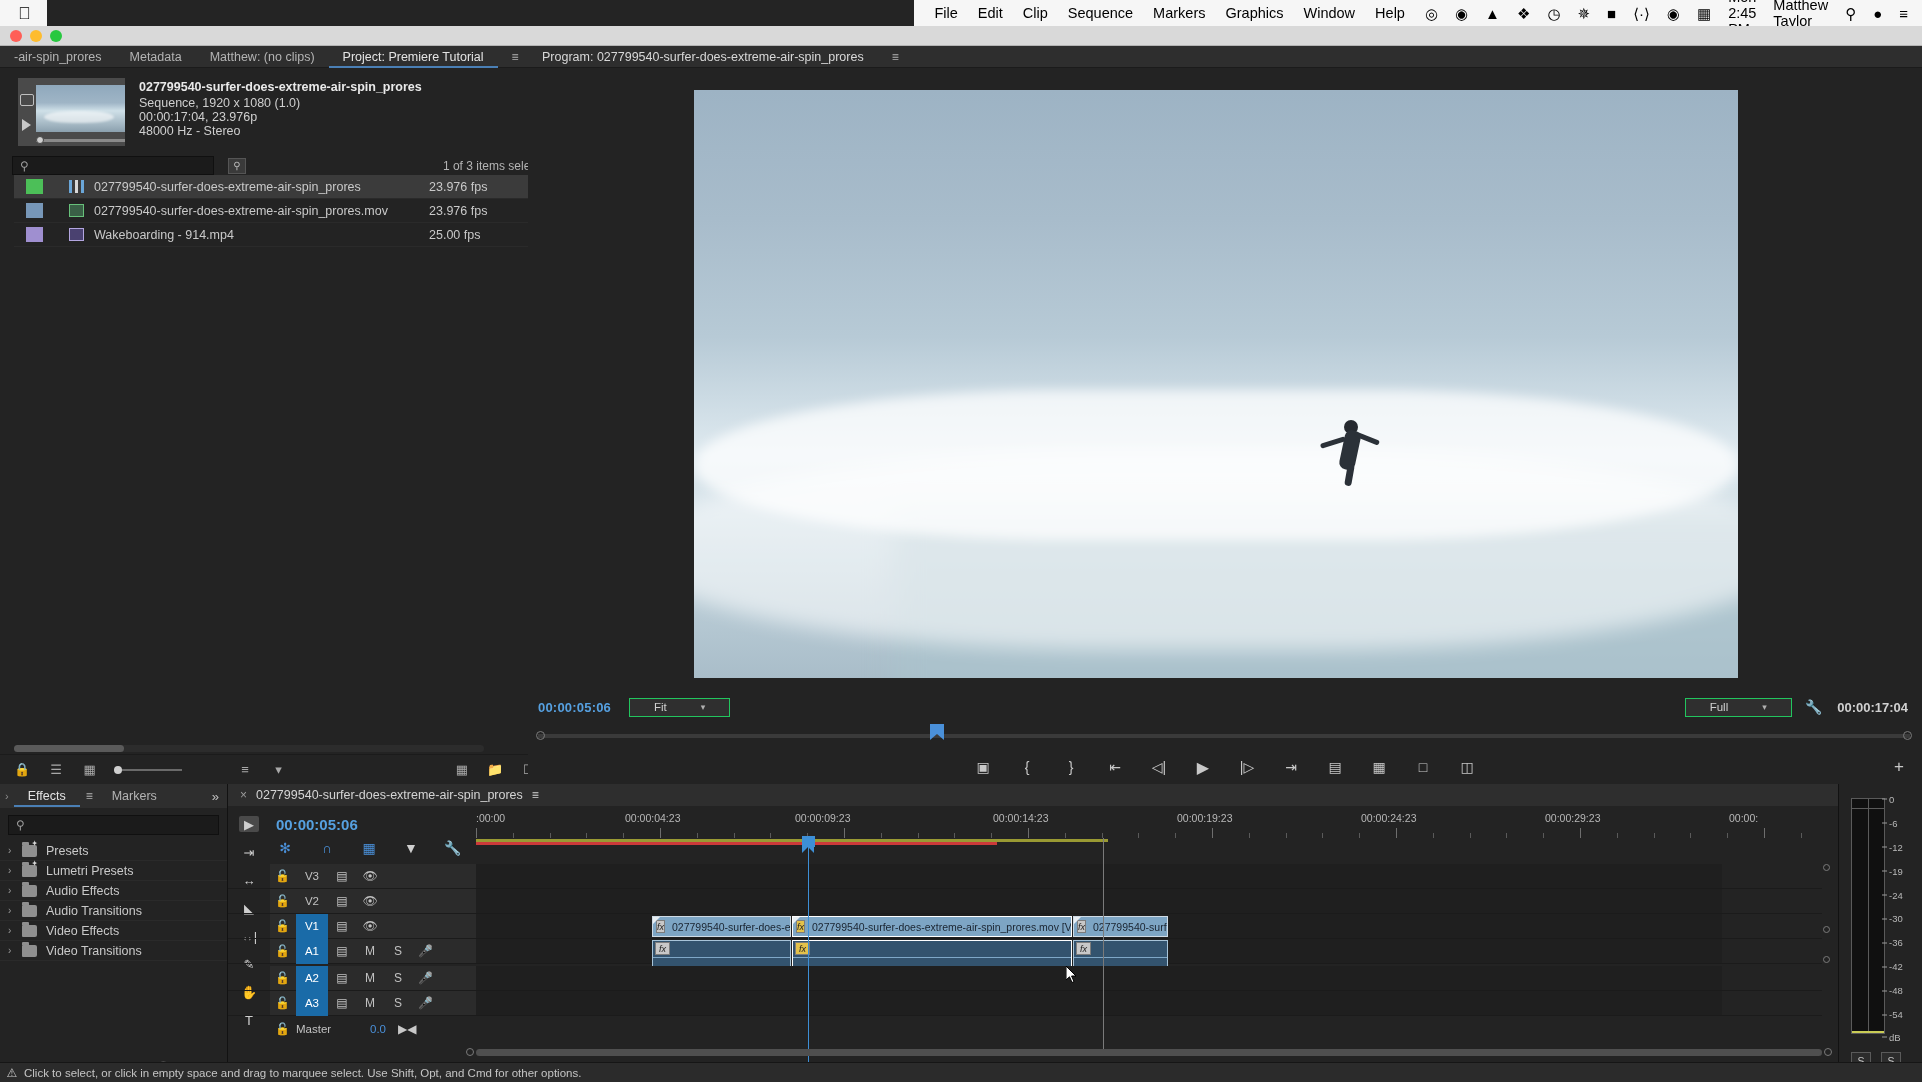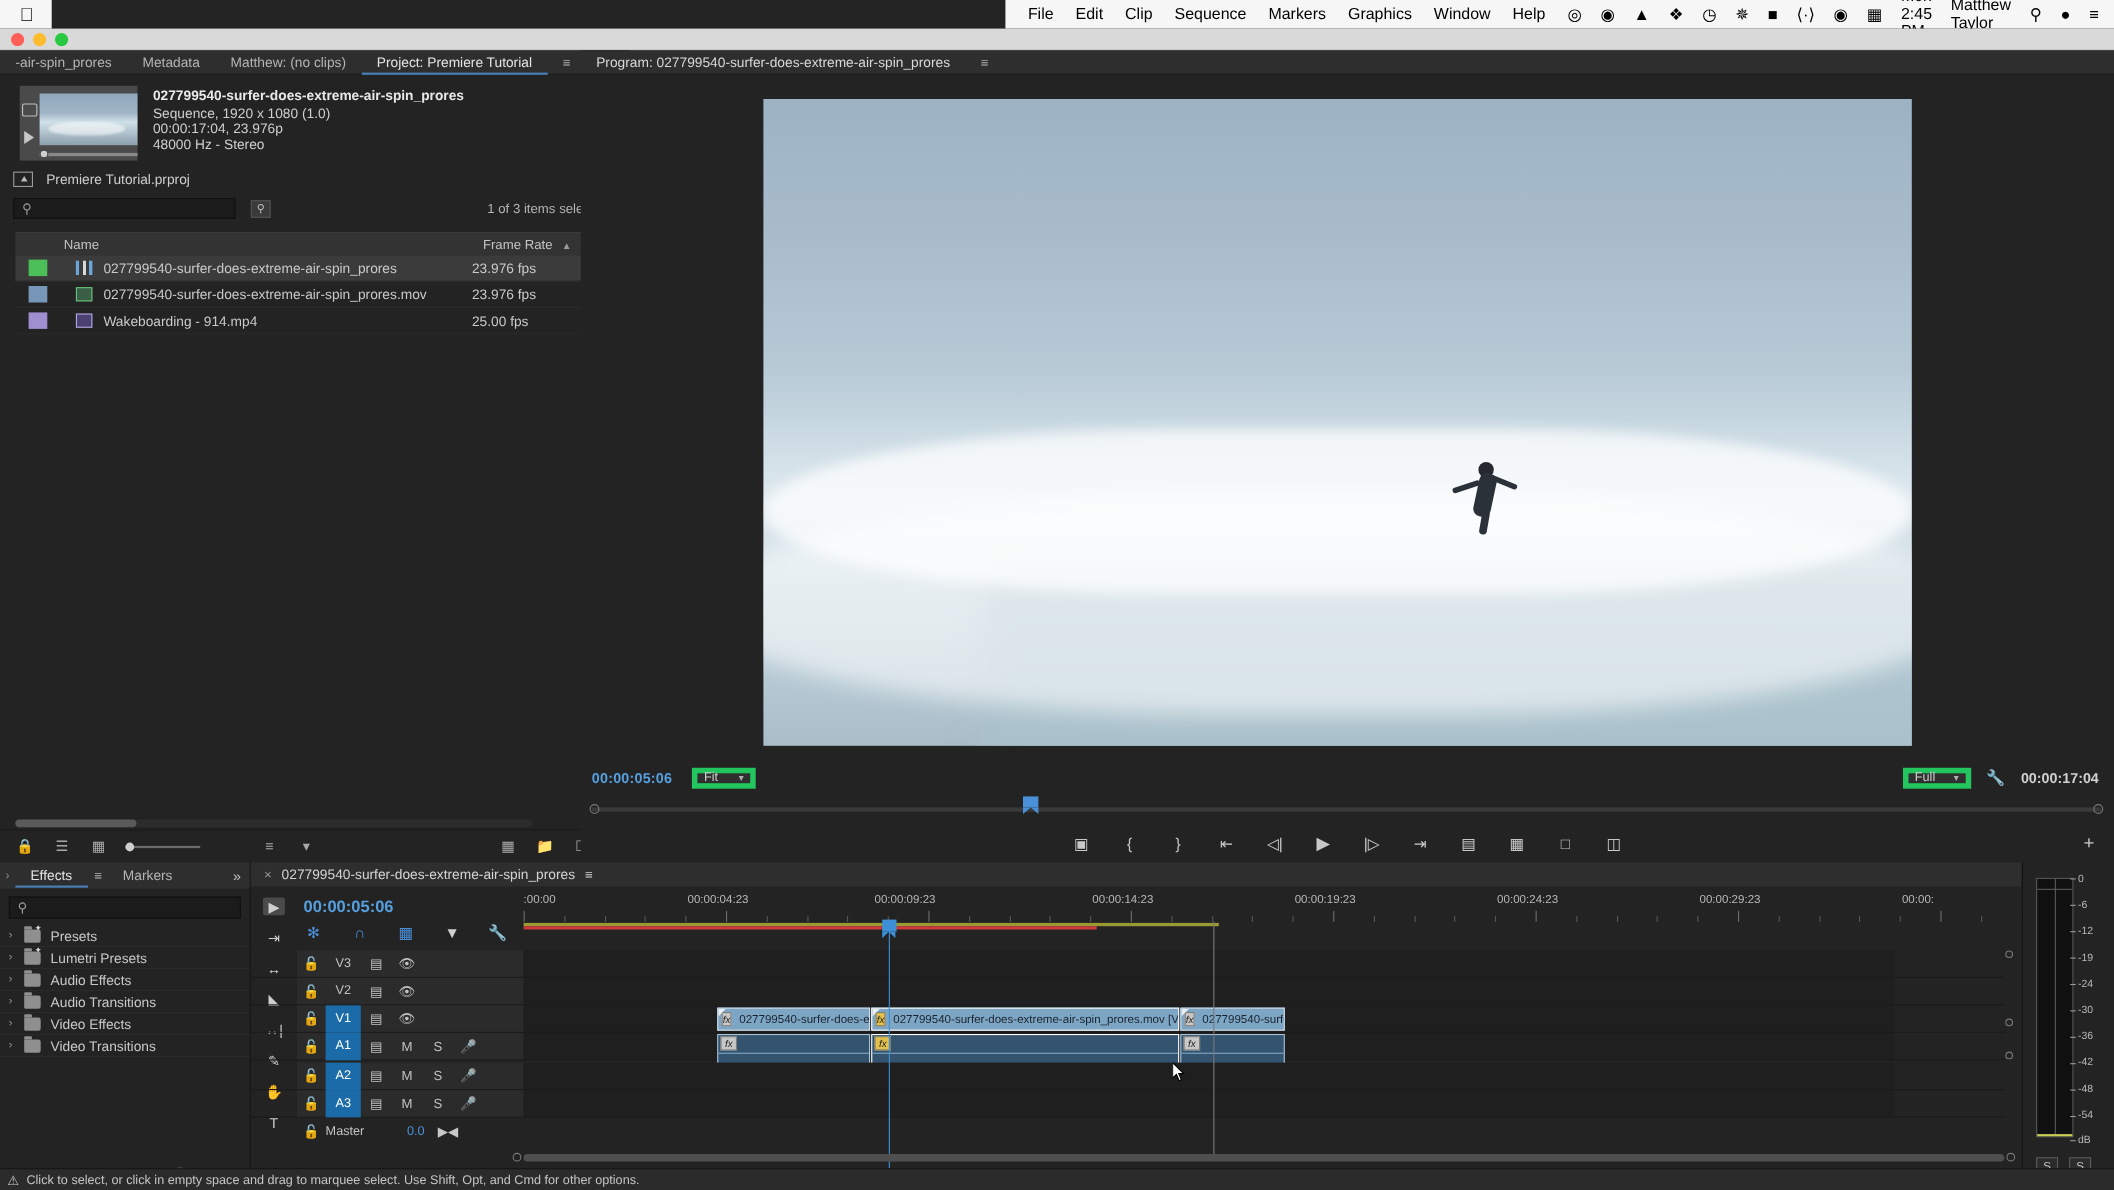--- a/index.html
+++ b/index.html
@@ -102,22 +102,22 @@
   .surfer{position:absolute;left:636px;top:330px;width:40px;height:64px;}
   .surfer .body{position:absolute;left:12px;top:10px;width:16px;height:40px;background:#2b3138;border-radius:7px;transform:rotate(12deg);}
   .surfer .head{position:absolute;left:14px;top:0px;width:14px;height:14px;background:#25292f;border-radius:50%;}
   .surfer .arm1{position:absolute;left:-10px;top:20px;width:26px;height:5px;background:#2b3138;border-radius:3px;transform:rotate(-18deg);}
   .surfer .arm2{position:absolute;left:24px;top:16px;width:26px;height:5px;background:#2b3138;border-radius:3px;transform:rotate(22deg);}
   .surfer .leg{position:absolute;left:16px;top:44px;width:7px;height:22px;background:#2b3138;border-radius:4px;transform:rotate(10deg);}
 
   .pm-bar { position:absolute; left:0; right:0; top:648px; height:26px; display:flex; align-items:center; padding-left:10px; }
   .tc-blue { color:#56a0e0; font-size:13px; font-weight:bold; letter-spacing:.2px; }
   .tc-grey { color:#d0d0d0; font-size:13px; font-weight:bold; }
-  .dropsel { margin-left:18px; height:19px; min-width:58px; background:#2f2f2f; border:5px solid #22c55e;
-    color:#d0d0d0; font-size:11.5px; display:flex; align-items:center; justify-content:space-between; padding:0 6px; }
+  .dropsel { margin-left:18px; height:19px; min-width:58px; background:#2f2f2f; border:1px solid #22c55e;
+    color:#d0d0d0; font-size:11.5px; display:flex; align-items:center; justify-content:space-between; padding:0 24px;gap:34px; }
   .dropsel .cv{font-size:9px;color:#b0b0b0;}
   .pm-right { margin-left:auto; display:flex; align-items:center; gap:14px; padding-right:14px; }
   .wrench { color:#cfcfcf; font-size:14px; }
 
   .pm-scrub { position:absolute; left:0; right:0; top:678px; height:22px; }
   .pm-scrub .track { position:absolute; left:10px; right:12px; top:10px; height:4px; background:#3a3a3a; }
   .pm-scrub .endl,.pm-scrub .endr { position:absolute; top:7px; width:9px; height:9px; border-radius:50%;
     border:1px solid #7a7a7a; }
   .pm-scrub .endl{left:8px;} .pm-scrub .endr{right:10px;}
   .pm-ph { position:absolute; top:0px; width:14px; height:16px; }
@@ -299,43 +299,30 @@
           </div>
       </div>
       <div class="meta">
         <div class="m0">027799540-surfer-does-extreme-air-spin_prores</div>
         <div>Sequence, 1920 x 1080 (1.0)</div>
         <div>00:00:17:04, 23.976p</div>
         <div>48000 Hz - Stereo</div>
       </div>
     </div>
 
-    <div class="projrow">
-      <div class="upicon"></div>
-      <span>Premiere Tutorial.prproj</span>
-    </div>
 
     <div class="searchrow">
       <div class="searchbox">
         <span class="mag">⚲</span>
         <input placeholder="" style="">
       </div>
       <div class="findbtn">⚲</div>
       <div class="selcount">1 of 3 items selected</div>
     </div>
 
-    <div class="listhdr">
-      <div class="colA"></div>
-      <div class="colName">Name</div>
-      <div class="colFR">
-        <span>Frame Rate</span>
-        <span class="sortcaret">▲</span>
-      </div>
-      <div class="colMe">Me</div>
-    </div>
 
     <div class="listbody">
       <div class="lrow sel">
         <div class="swatch" style="background:#4cbf58"></div>
         <div class="typeicon" style="background:linear-gradient(90deg,#6aa6d8 0 3px,transparent 3px 6px,#d8d8d8 6px 9px,transparent 9px 12px,#6aa6d8 12px 15px);"></div>
         <div class="nm">027799540-surfer-does-extreme-air-spin_prores</div>
         <div class="fr">23.976 fps</div>
         <div class="me">00</div>
       </div>
       <div class="lrow">

